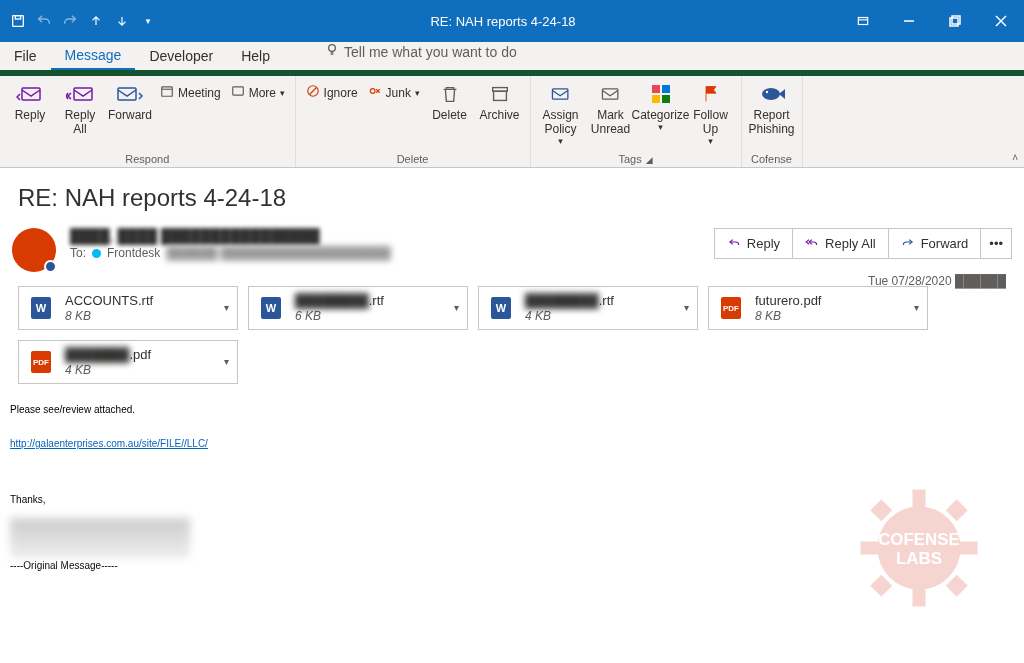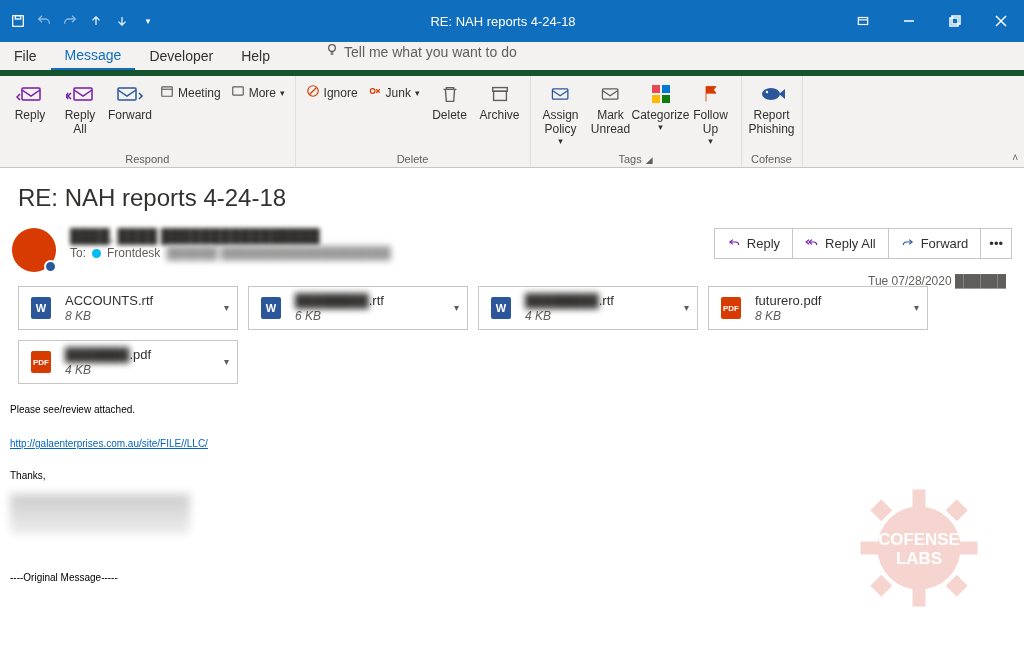--- a/index.html
+++ b/index.html
@@ -411,23 +411,23 @@
       <div class="att-name"><span class="blurpart">███████</span><span>.pdf</span></div>
       <div class="att-size">4 KB</div>
     </div>
     <span class="att-chev">▾</span>
     </div>
   </div>
 
 <div class="body-area">
   <p>Please see/review attached.</p>
   <p style="margin-top:18px"><a href="#">http://galaenterprises.com.au/site/FILE//LLC/</a></p>
-  <p style="margin-top:16px">Thanks,</p>
+  <p style="margin-top:40px">Thanks,</p>
   <div class="sig"></div>
-  <p style="margin-top:36px">----Original Message-----</p>
+  <p style="">----Original Message-----</p>
 </div>
 
 <div class="watermark">
   <div class="gear"><svg viewBox="0 0 100 100">
         <g fill="#e8897a">
           <circle cx="50" cy="50" r="32"></circle>
           <rect x="45" y="5" width="10" height="15"></rect>
           <rect x="45" y="80" width="10" height="15"></rect>
           <rect x="5" y="45" width="15" height="10"></rect>
           <rect x="80" y="45" width="15" height="10"></rect>

